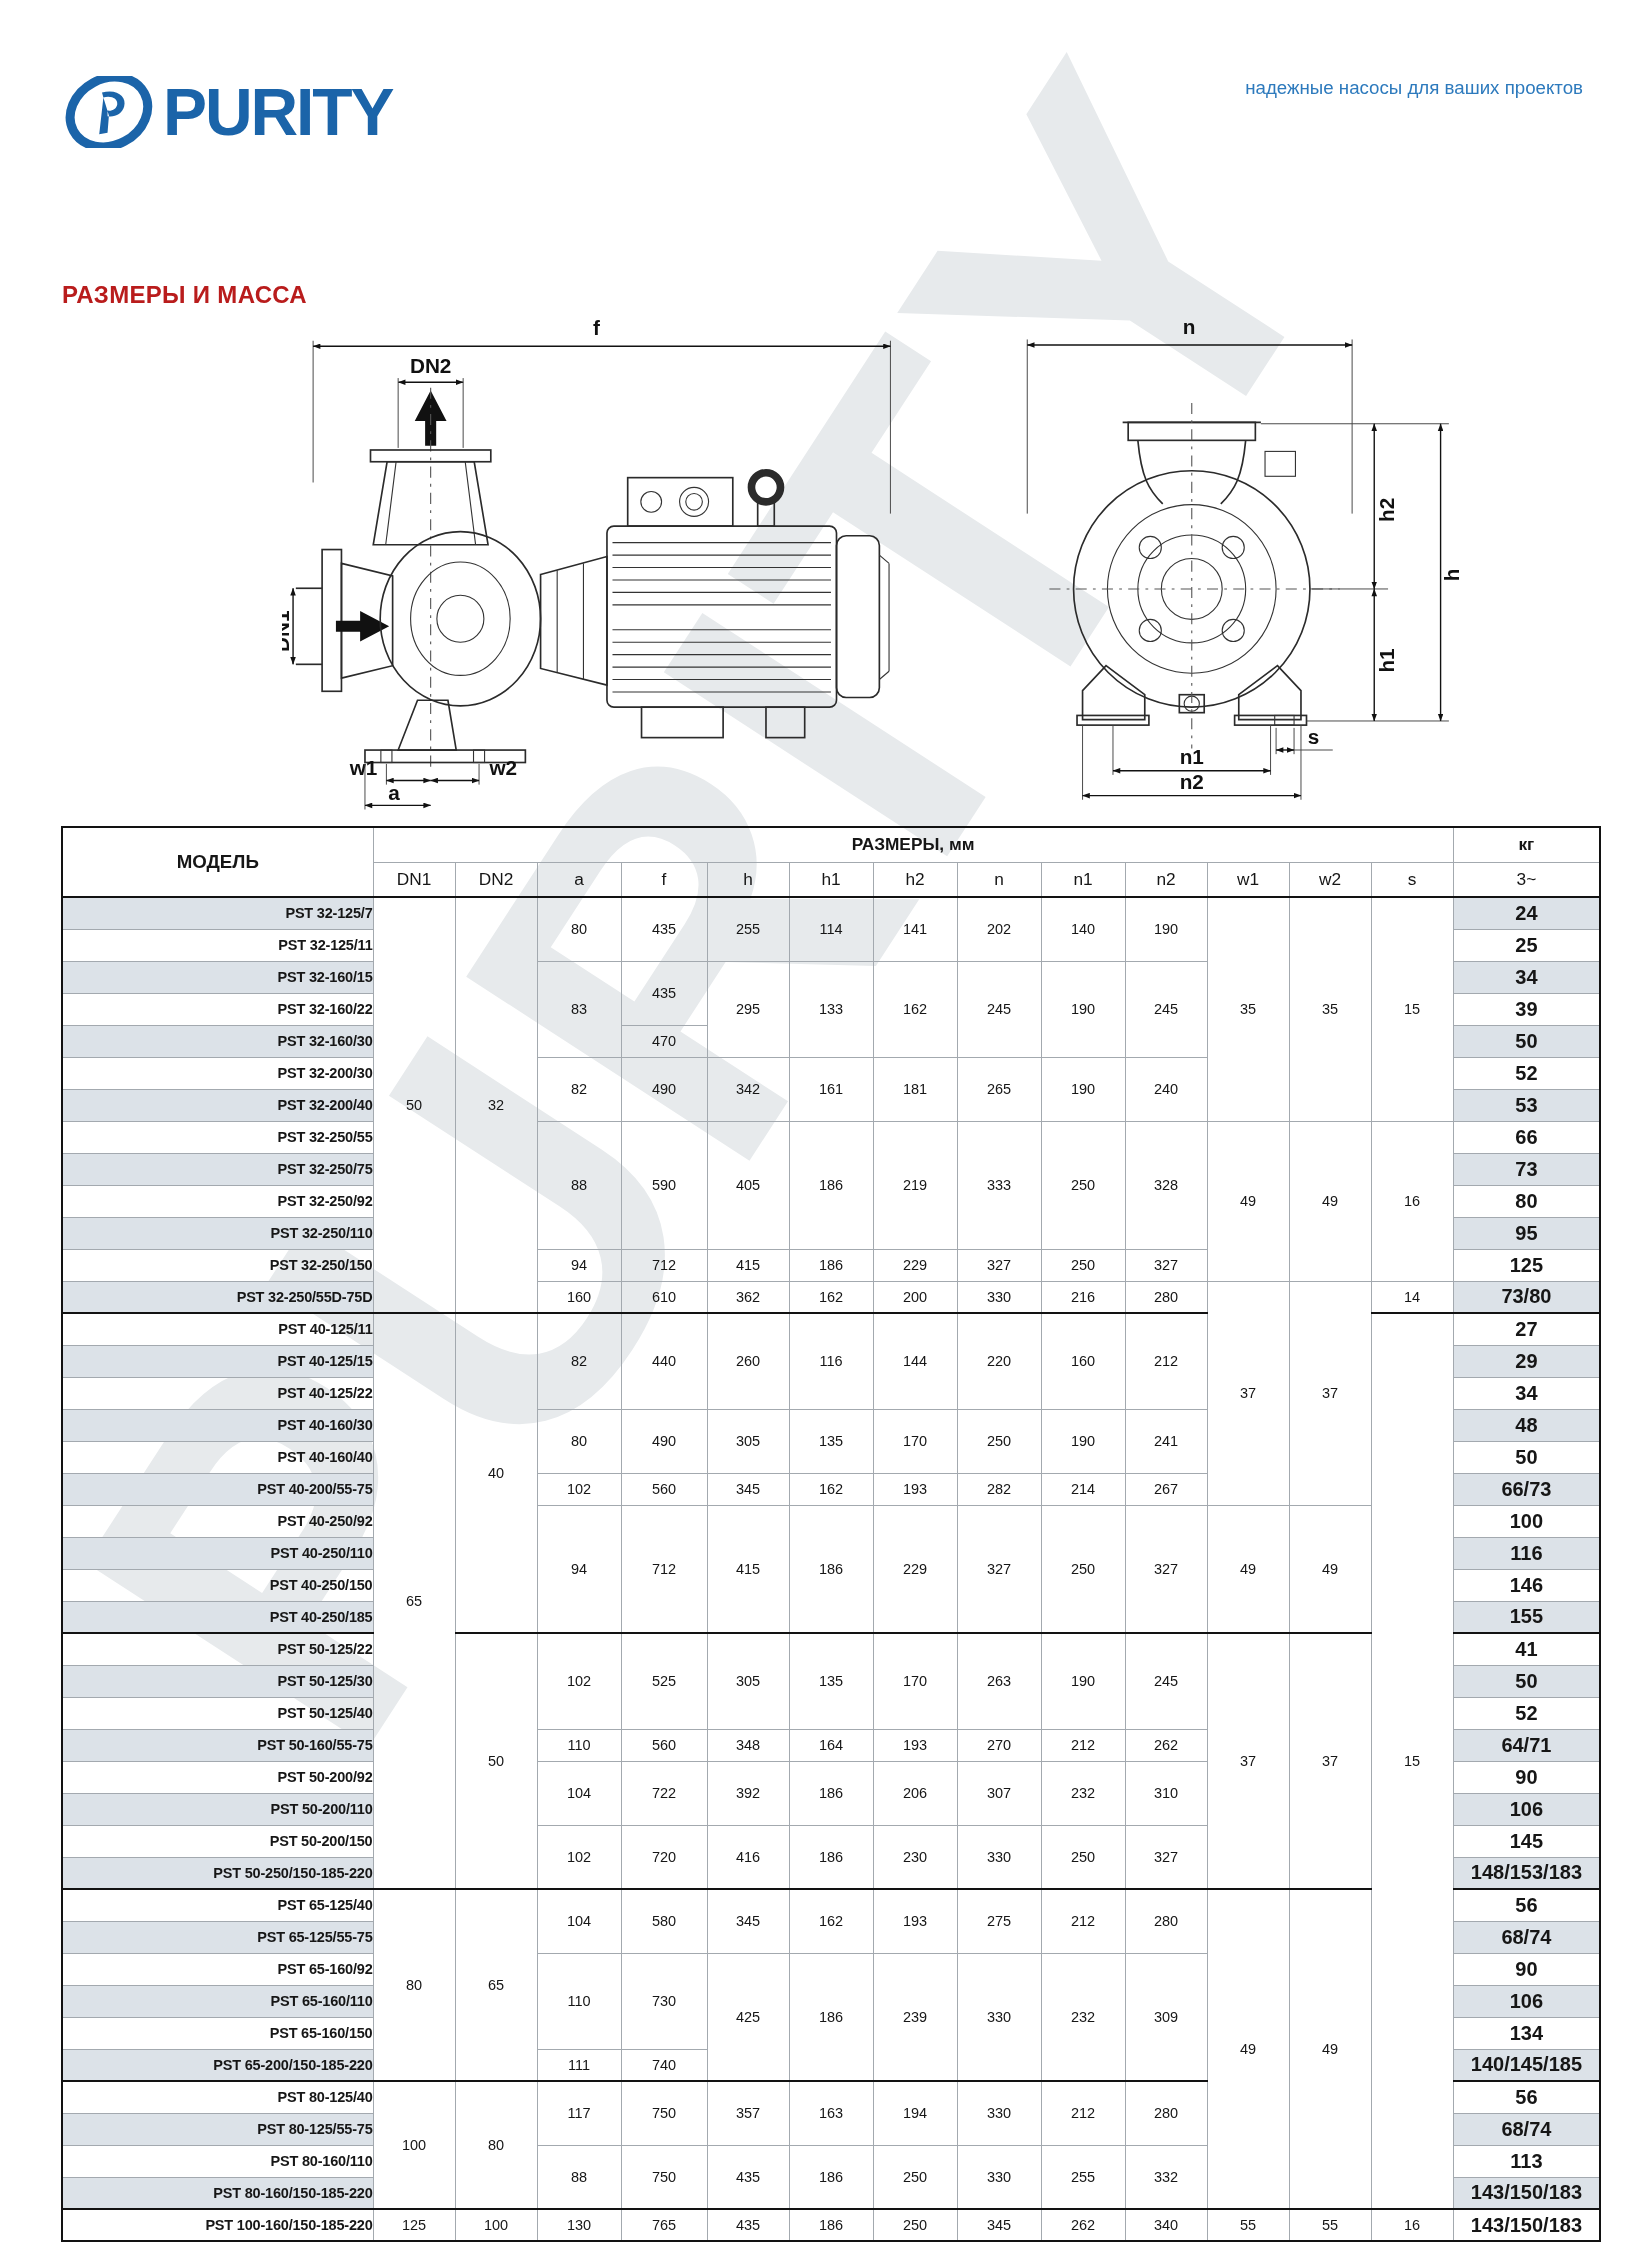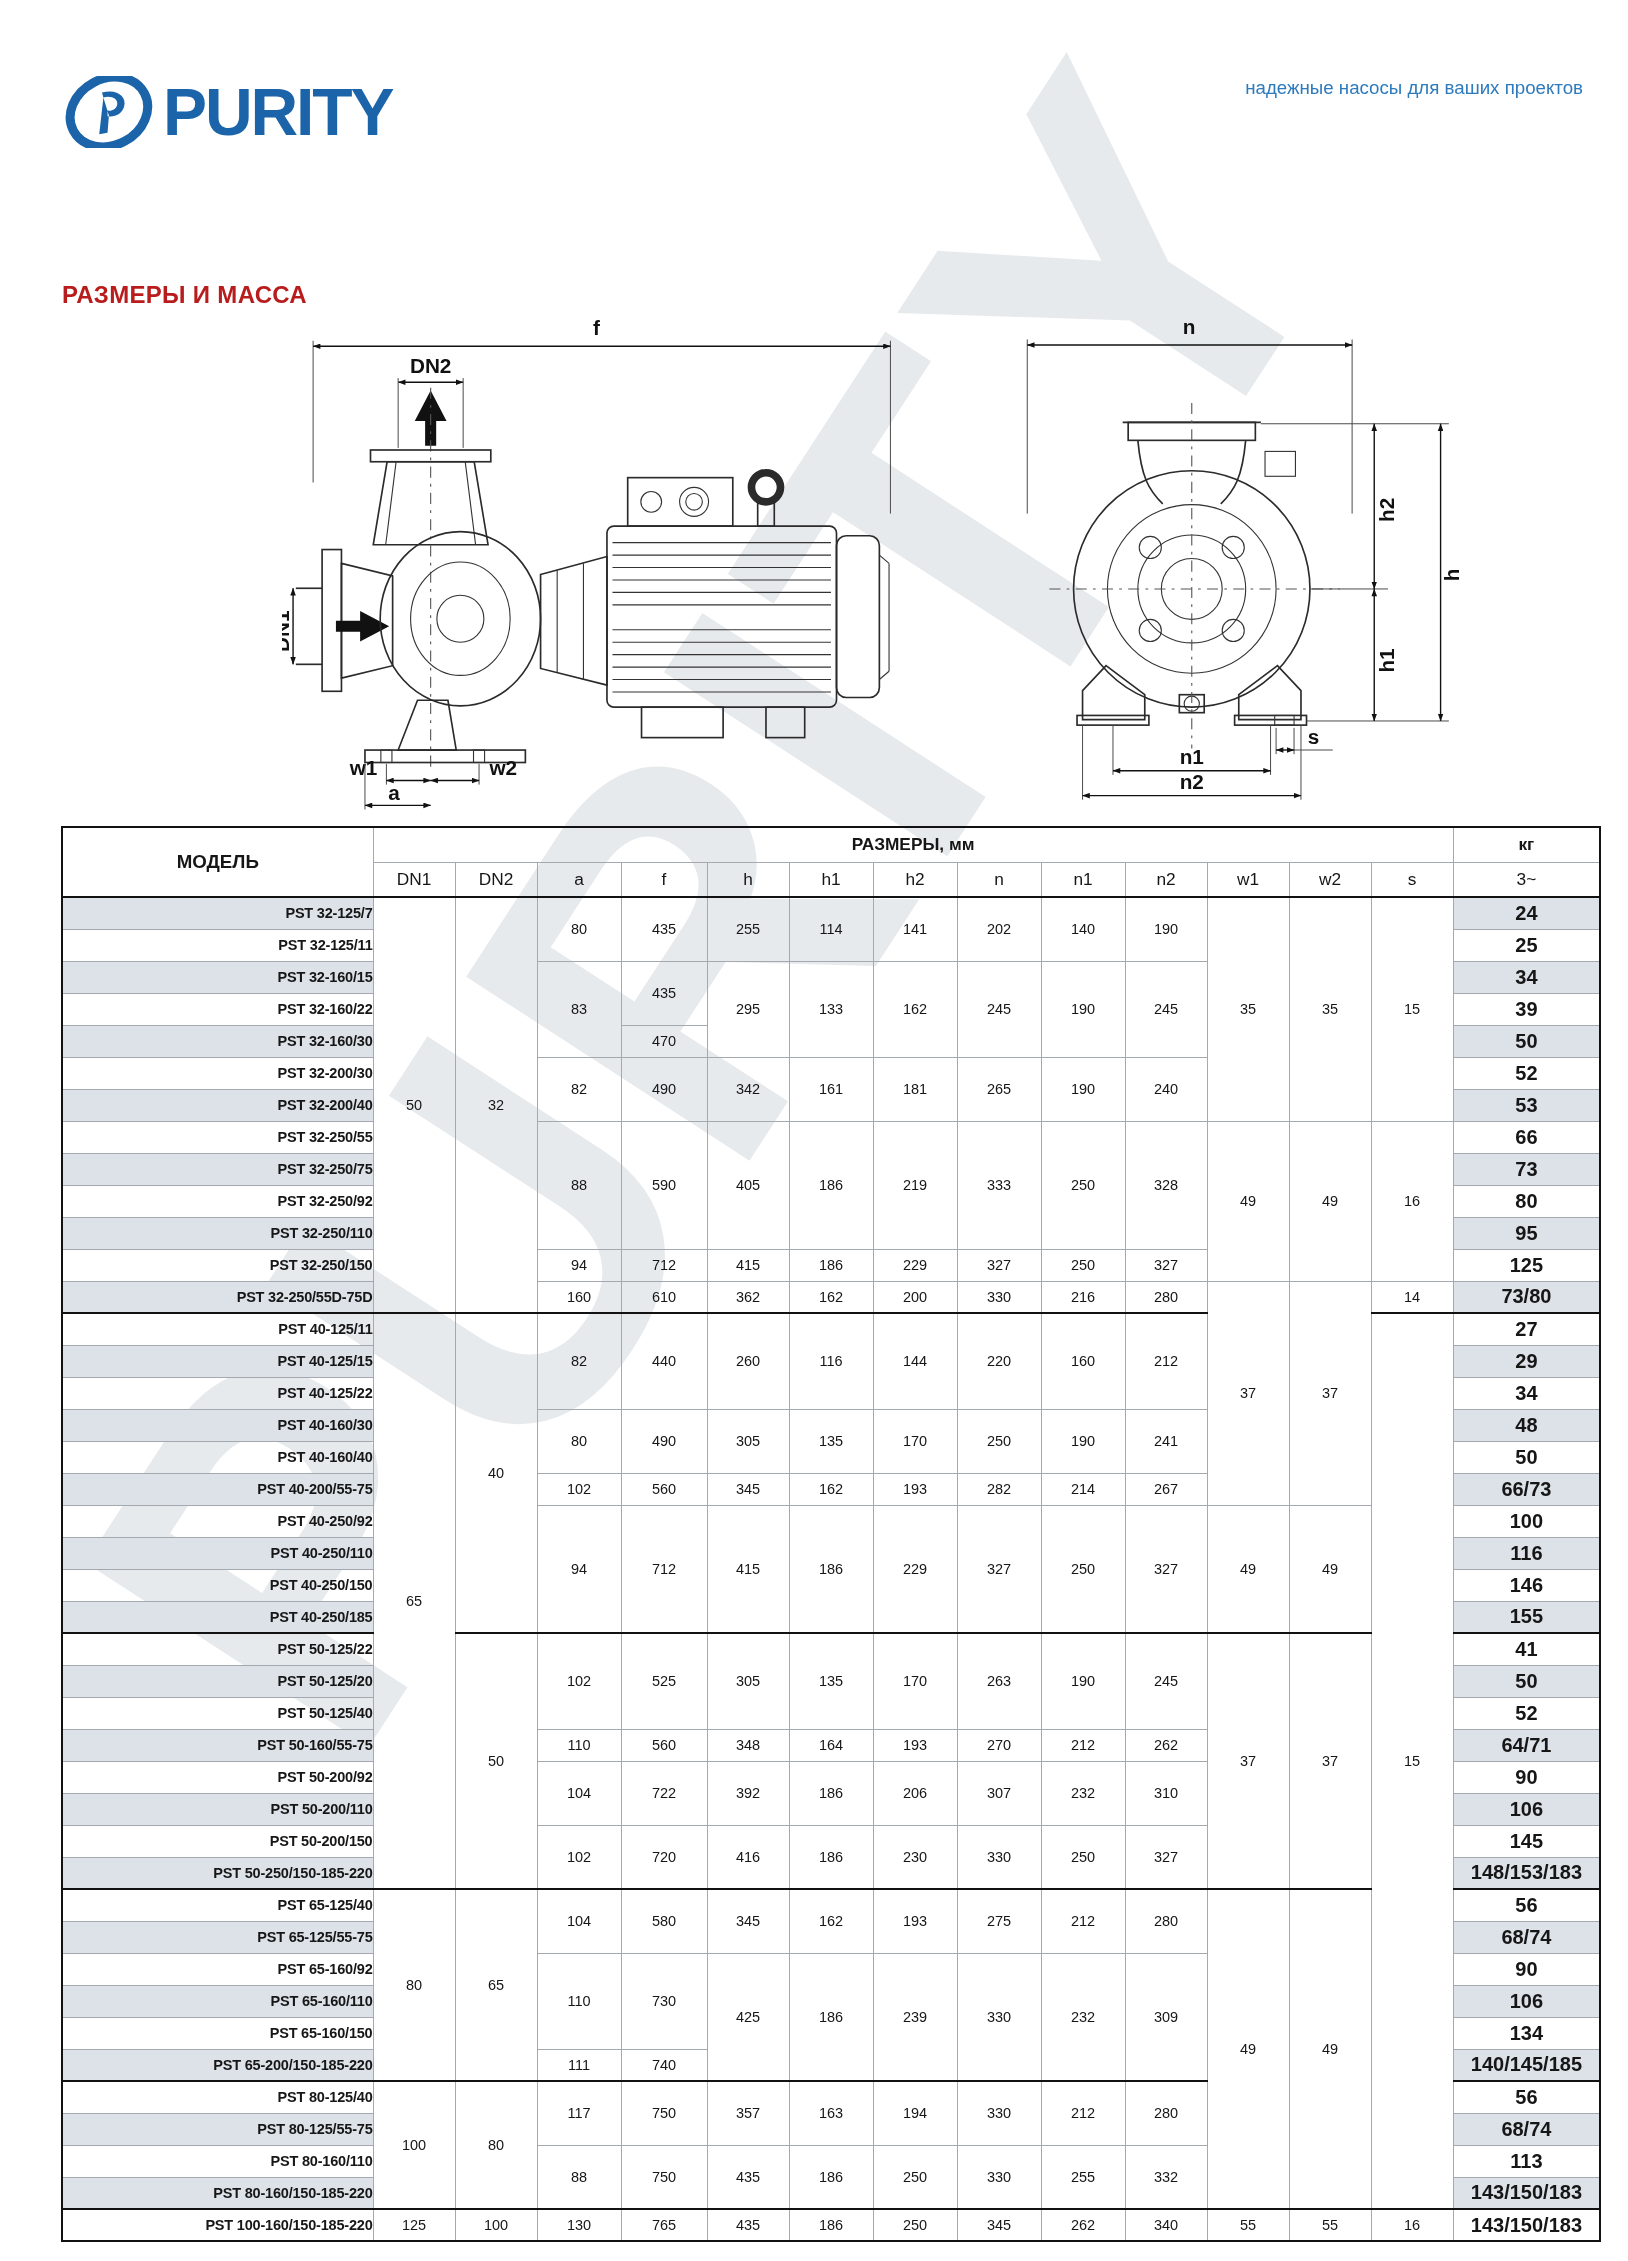--- a/index.html
+++ b/index.html
@@ -468,21 +468,21 @@
           <td class="dim" rowspan="3">135</td>
           <td class="dim" rowspan="3">170</td>
           <td class="dim" rowspan="3">263</td>
           <td class="dim" rowspan="3">190</td>
           <td class="dim" rowspan="3">245</td>
           <td class="dim" rowspan="8">37</td>
           <td class="dim" rowspan="8">37</td>
           <td class="kg">41</td>
         </tr>
         <tr>
-          <td class="model">PST 50-125/20</td>
+          <td class="model">PST 50-125/30</td>
           <td class="kg">50</td>
         </tr>
         <tr>
           <td class="model">PST 50-125/40</td>
           <td class="kg">52</td>
         </tr>
         <tr>
           <td class="model">PST 50-160/55-75</td>
           <td class="dim" rowspan="1">110</td>
           <td class="dim" rowspan="1">560</td>

